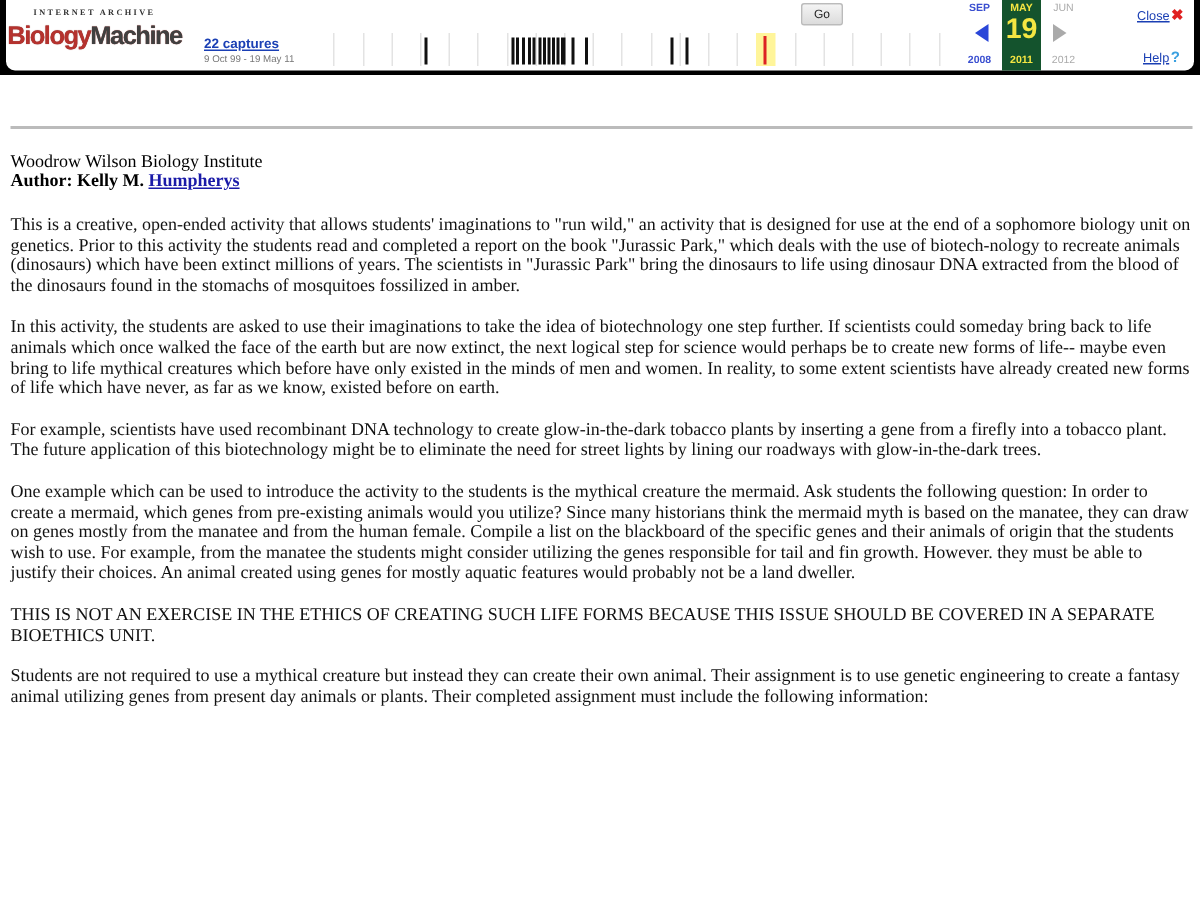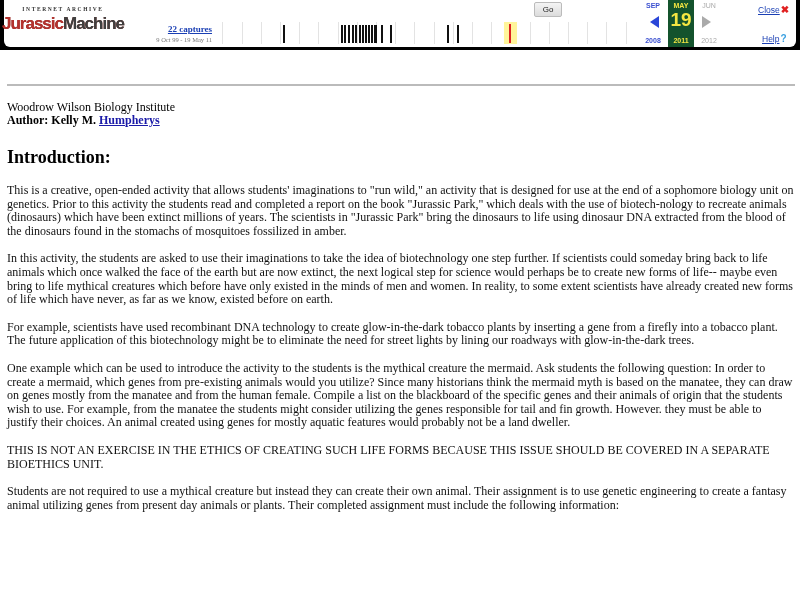--- a/index.html
+++ b/index.html
@@ -21,21 +21,21 @@
       font-family: "Liberation Serif", serif; font-size: 5.5px; letter-spacing: 1.6px;
       color: #333; text-align: center; font-weight: bold;
     }
     .wb-logo-main {
       margin-top: 2px; height: 20px; display: flex; align-items: flex-end; justify-content: center;
       font-family: "Liberation Sans", sans-serif; font-weight: bold; font-size: 17px;
       color: #b5322e; letter-spacing: -1px; line-height: 20px;
       text-shadow: 0 0 0.5px #7a1d1a;
     }
     .wb-logo-main .w2 { color: #404040; }
-    .wb-captures { position: absolute; left: 132px; top: 24px; width: 76px; text-align: right; font-family: Liberation Serif, serif; }
+    .wb-captures { position: absolute; left: 132px; top: 24px; width: 76px; text-align: left; }
     .wb-captures a { font-size: 9px; color: #1a3fb4; text-decoration: underline; font-weight: bold; display: block; }
     .wb-captures .range { font-size: 6.5px; color: #777; margin-top: 2px; white-space: nowrap; }
     .wb-url {
       position: absolute; left: 213px; top: 3px; width: 313px; height: 14px;
       border: 1px solid #aaa; background: #fff; font-size: 7.5px; line-height: 12px;
       padding-left: 4px; color: #222;
     }
     .wb-go {
       position: absolute; left: 530px; top: 2px; width: 28px; height: 15px;
       border: 1px solid #bbb; border-radius: 2px; background: linear-gradient(#f4f4f4,#dcdcdc);
@@ -79,21 +79,21 @@
     p.first { margin-top: 16px; }
   </style>
 </head>
 <body>
 
 <div class="wb-bar">
   <div class="wb-inner">
     <div class="wb-logo">
       <div class="wb-logo-top">INTERNET ARCHIVE</div>
       <div class="wb-logo-main">
-        <span>Jurassic</span>
+        <span>Biology</span>
           <span class="w2">Machine</span>
       </div>
     </div>
 
     <div class="wb-captures">
       <a>22 captures</a>
       <div class="range">9 Oct 99 - 19 May 11</div>
     </div>
 
     <div class="wb-go">Go</div>
@@ -169,20 +169,19 @@
 </div>
 
 <div class="content">
   <hr class="top-rule">
   <div class="byline">
     <div>Woodrow Wilson Biology Institute</div>
     <div>
       <span class="author">Author: Kelly M. </span><a class="author">Humpherys</a>
     </div>
   </div>
-  <h2>Introduction:</h2>
   <p class="first">This is a creative, open-ended activity that allows students' imaginations to "run wild," an activity that is designed for use at the end of a sophomore biology unit on genetics. Prior to this activity the students read and completed a report on the book "Jurassic Park," which deals with the use of biotech-nology to recreate animals (dinosaurs) which have been extinct millions of years. The scientists in "Jurassic Park" bring the dinosaurs to life using dinosaur DNA extracted from the blood of the dinosaurs found in the stomachs of mosquitoes fossilized in amber.</p>
   <p>In this activity, the students are asked to use their imaginations to take the idea of biotechnology one step further. If scientists could someday bring back to life animals which once walked the face of the earth but are now extinct, the next logical step for science would perhaps be to create new forms of life-- maybe even bring to life mythical creatures which before have only existed in the minds of men and women. In reality, to some extent scientists have already created new forms of life which have never, as far as we know, existed before on earth.</p>
   <p>For example, scientists have used recombinant DNA technology to create glow-in-the-dark tobacco plants by inserting a gene from a firefly into a tobacco plant. The future application of this biotechnology might be to eliminate the need for street lights by lining our roadways with glow-in-the-dark trees.</p>
   <p>One example which can be used to introduce the activity to the students is the mythical creature the mermaid. Ask students the following question: In order to create a mermaid, which genes from pre-existing animals would you utilize? Since many historians think the mermaid myth is based on the manatee, they can draw on genes mostly from the manatee and from the human female. Compile a list on the blackboard of the specific genes and their animals of origin that the students wish to use. For example, from the manatee the students might consider utilizing the genes responsible for tail and fin growth. However. they must be able to justify their choices. An animal created using genes for mostly aquatic features would probably not be a land dweller.</p>
   <p>THIS IS NOT AN EXERCISE IN THE ETHICS OF CREATING SUCH LIFE FORMS BECAUSE THIS ISSUE SHOULD BE COVERED IN A SEPARATE BIOETHICS UNIT.</p>
   <p>Students are not required to use a mythical creature but instead they can create their own animal. Their assignment is to use genetic engineering to create a fantasy animal utilizing genes from present day animals or plants. Their completed assignment must include the following information:</p>
 </div>
 
 </body></html>

